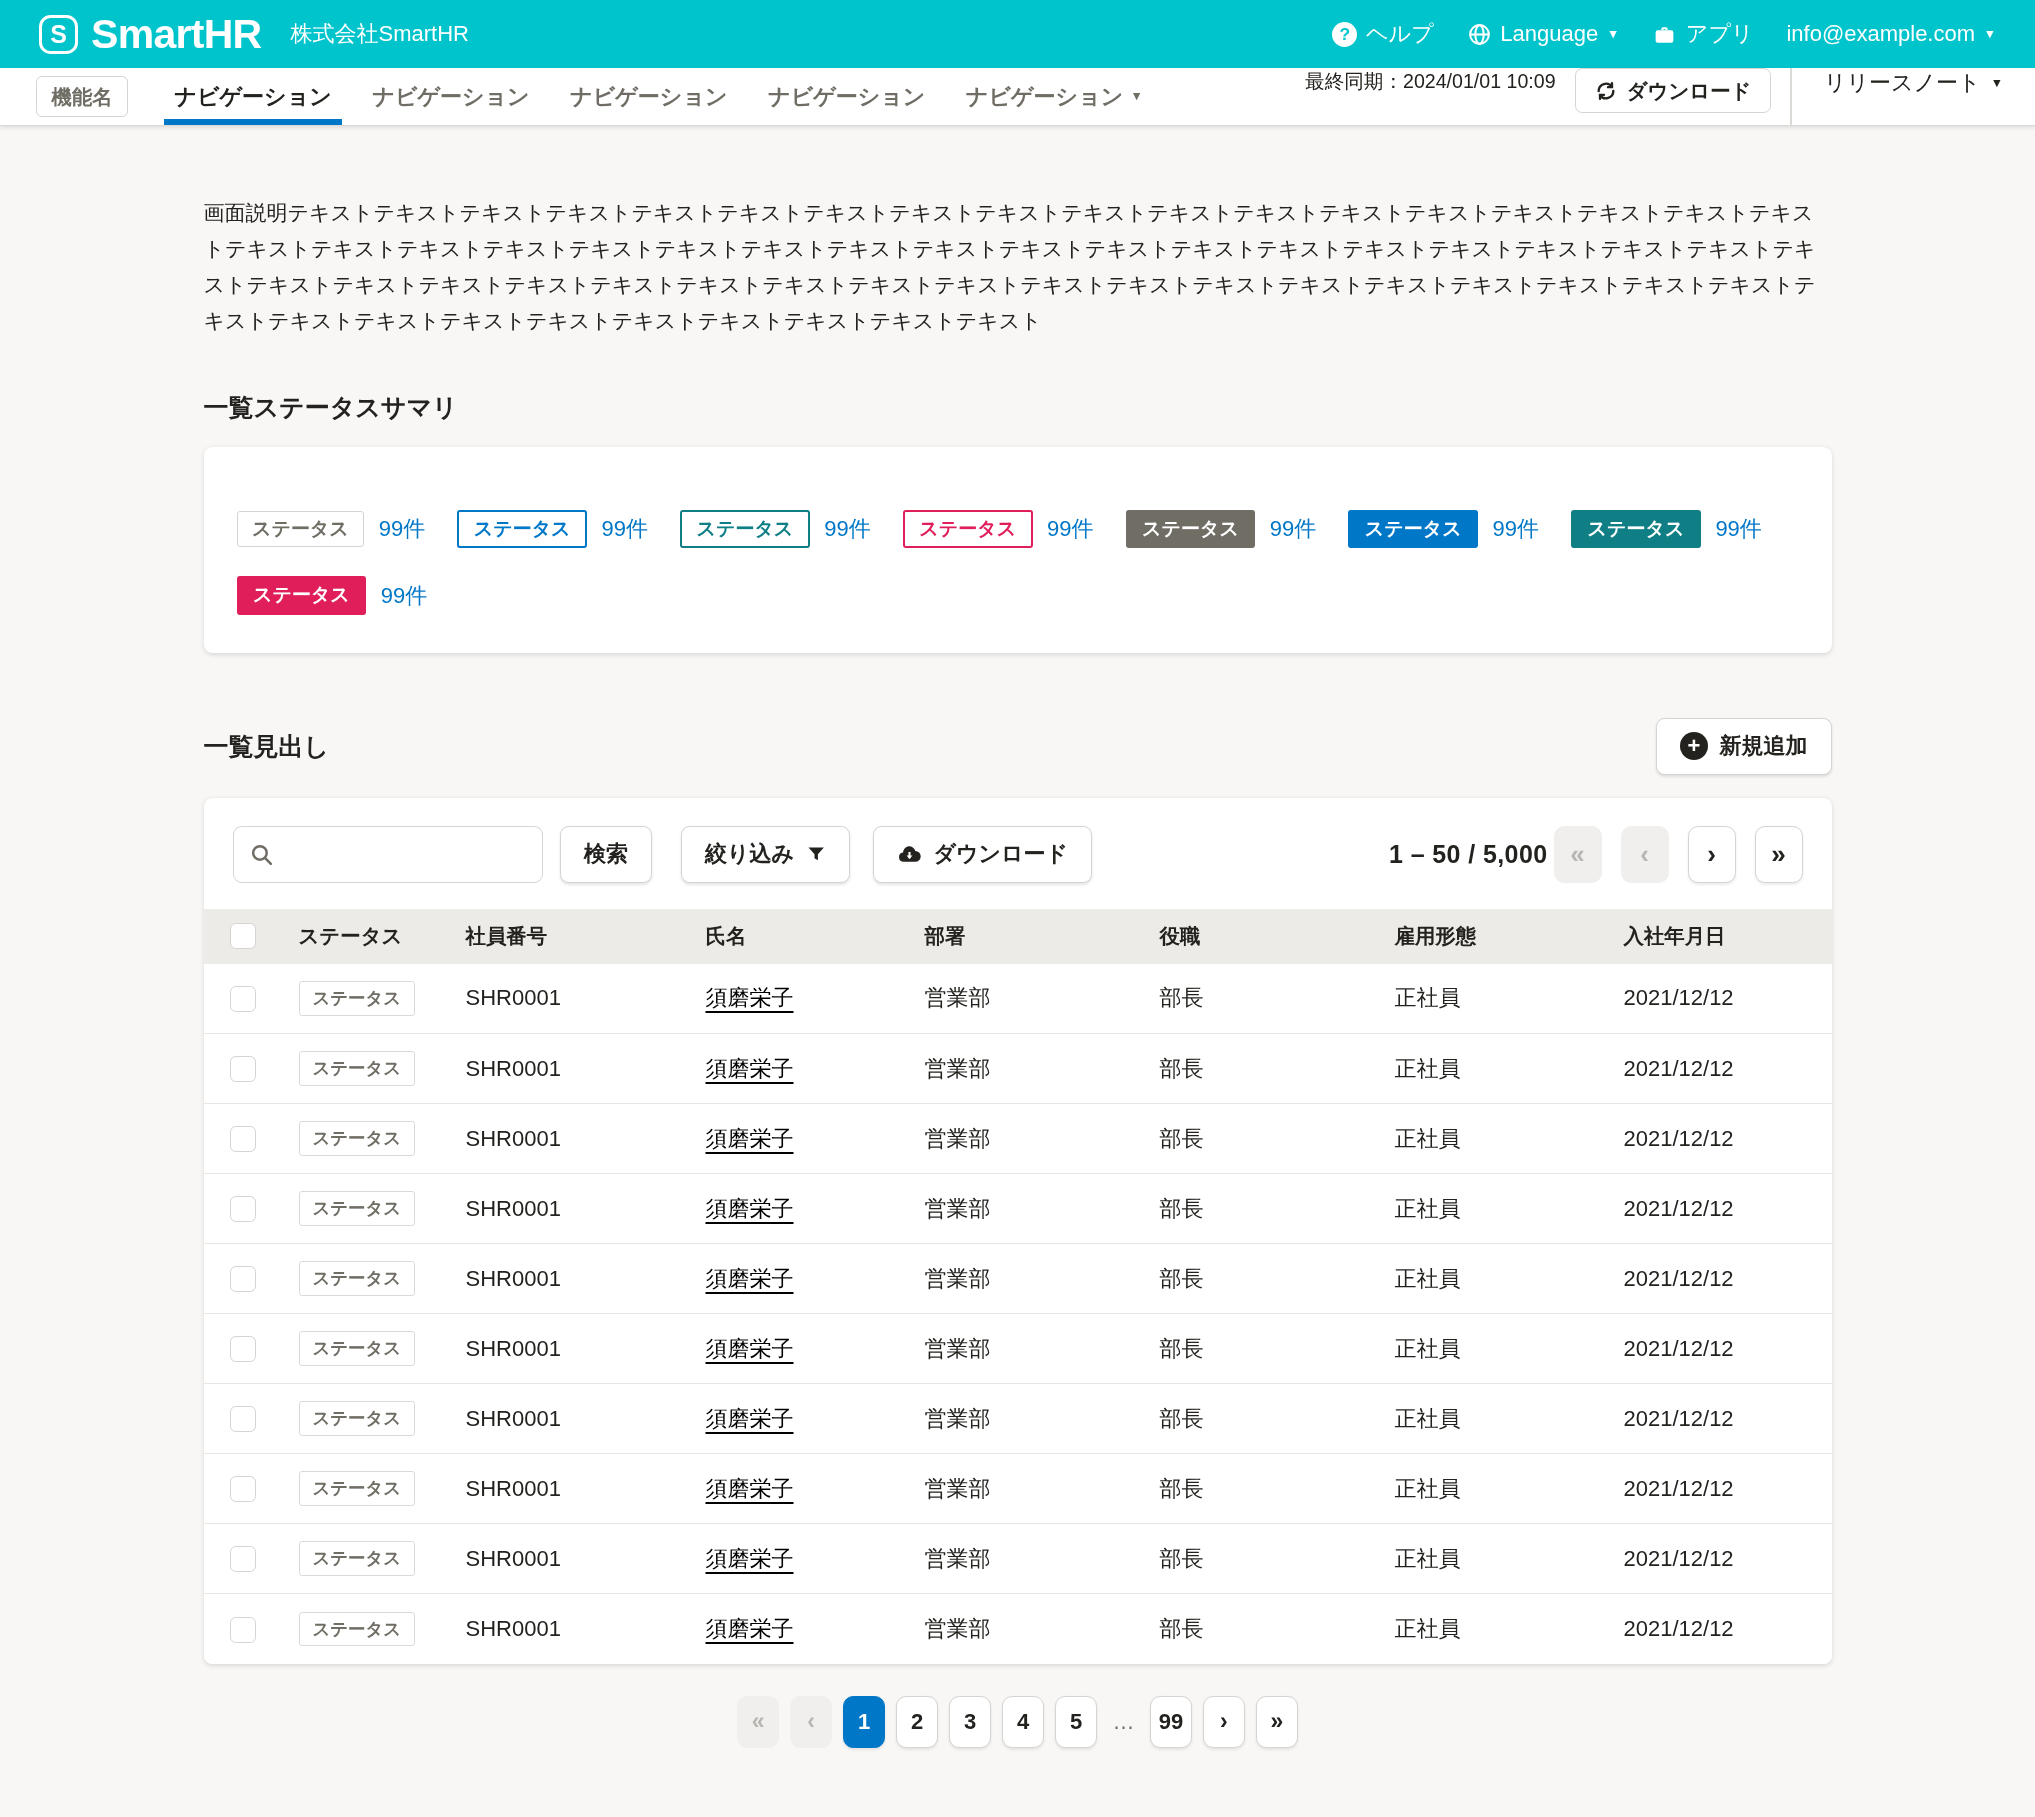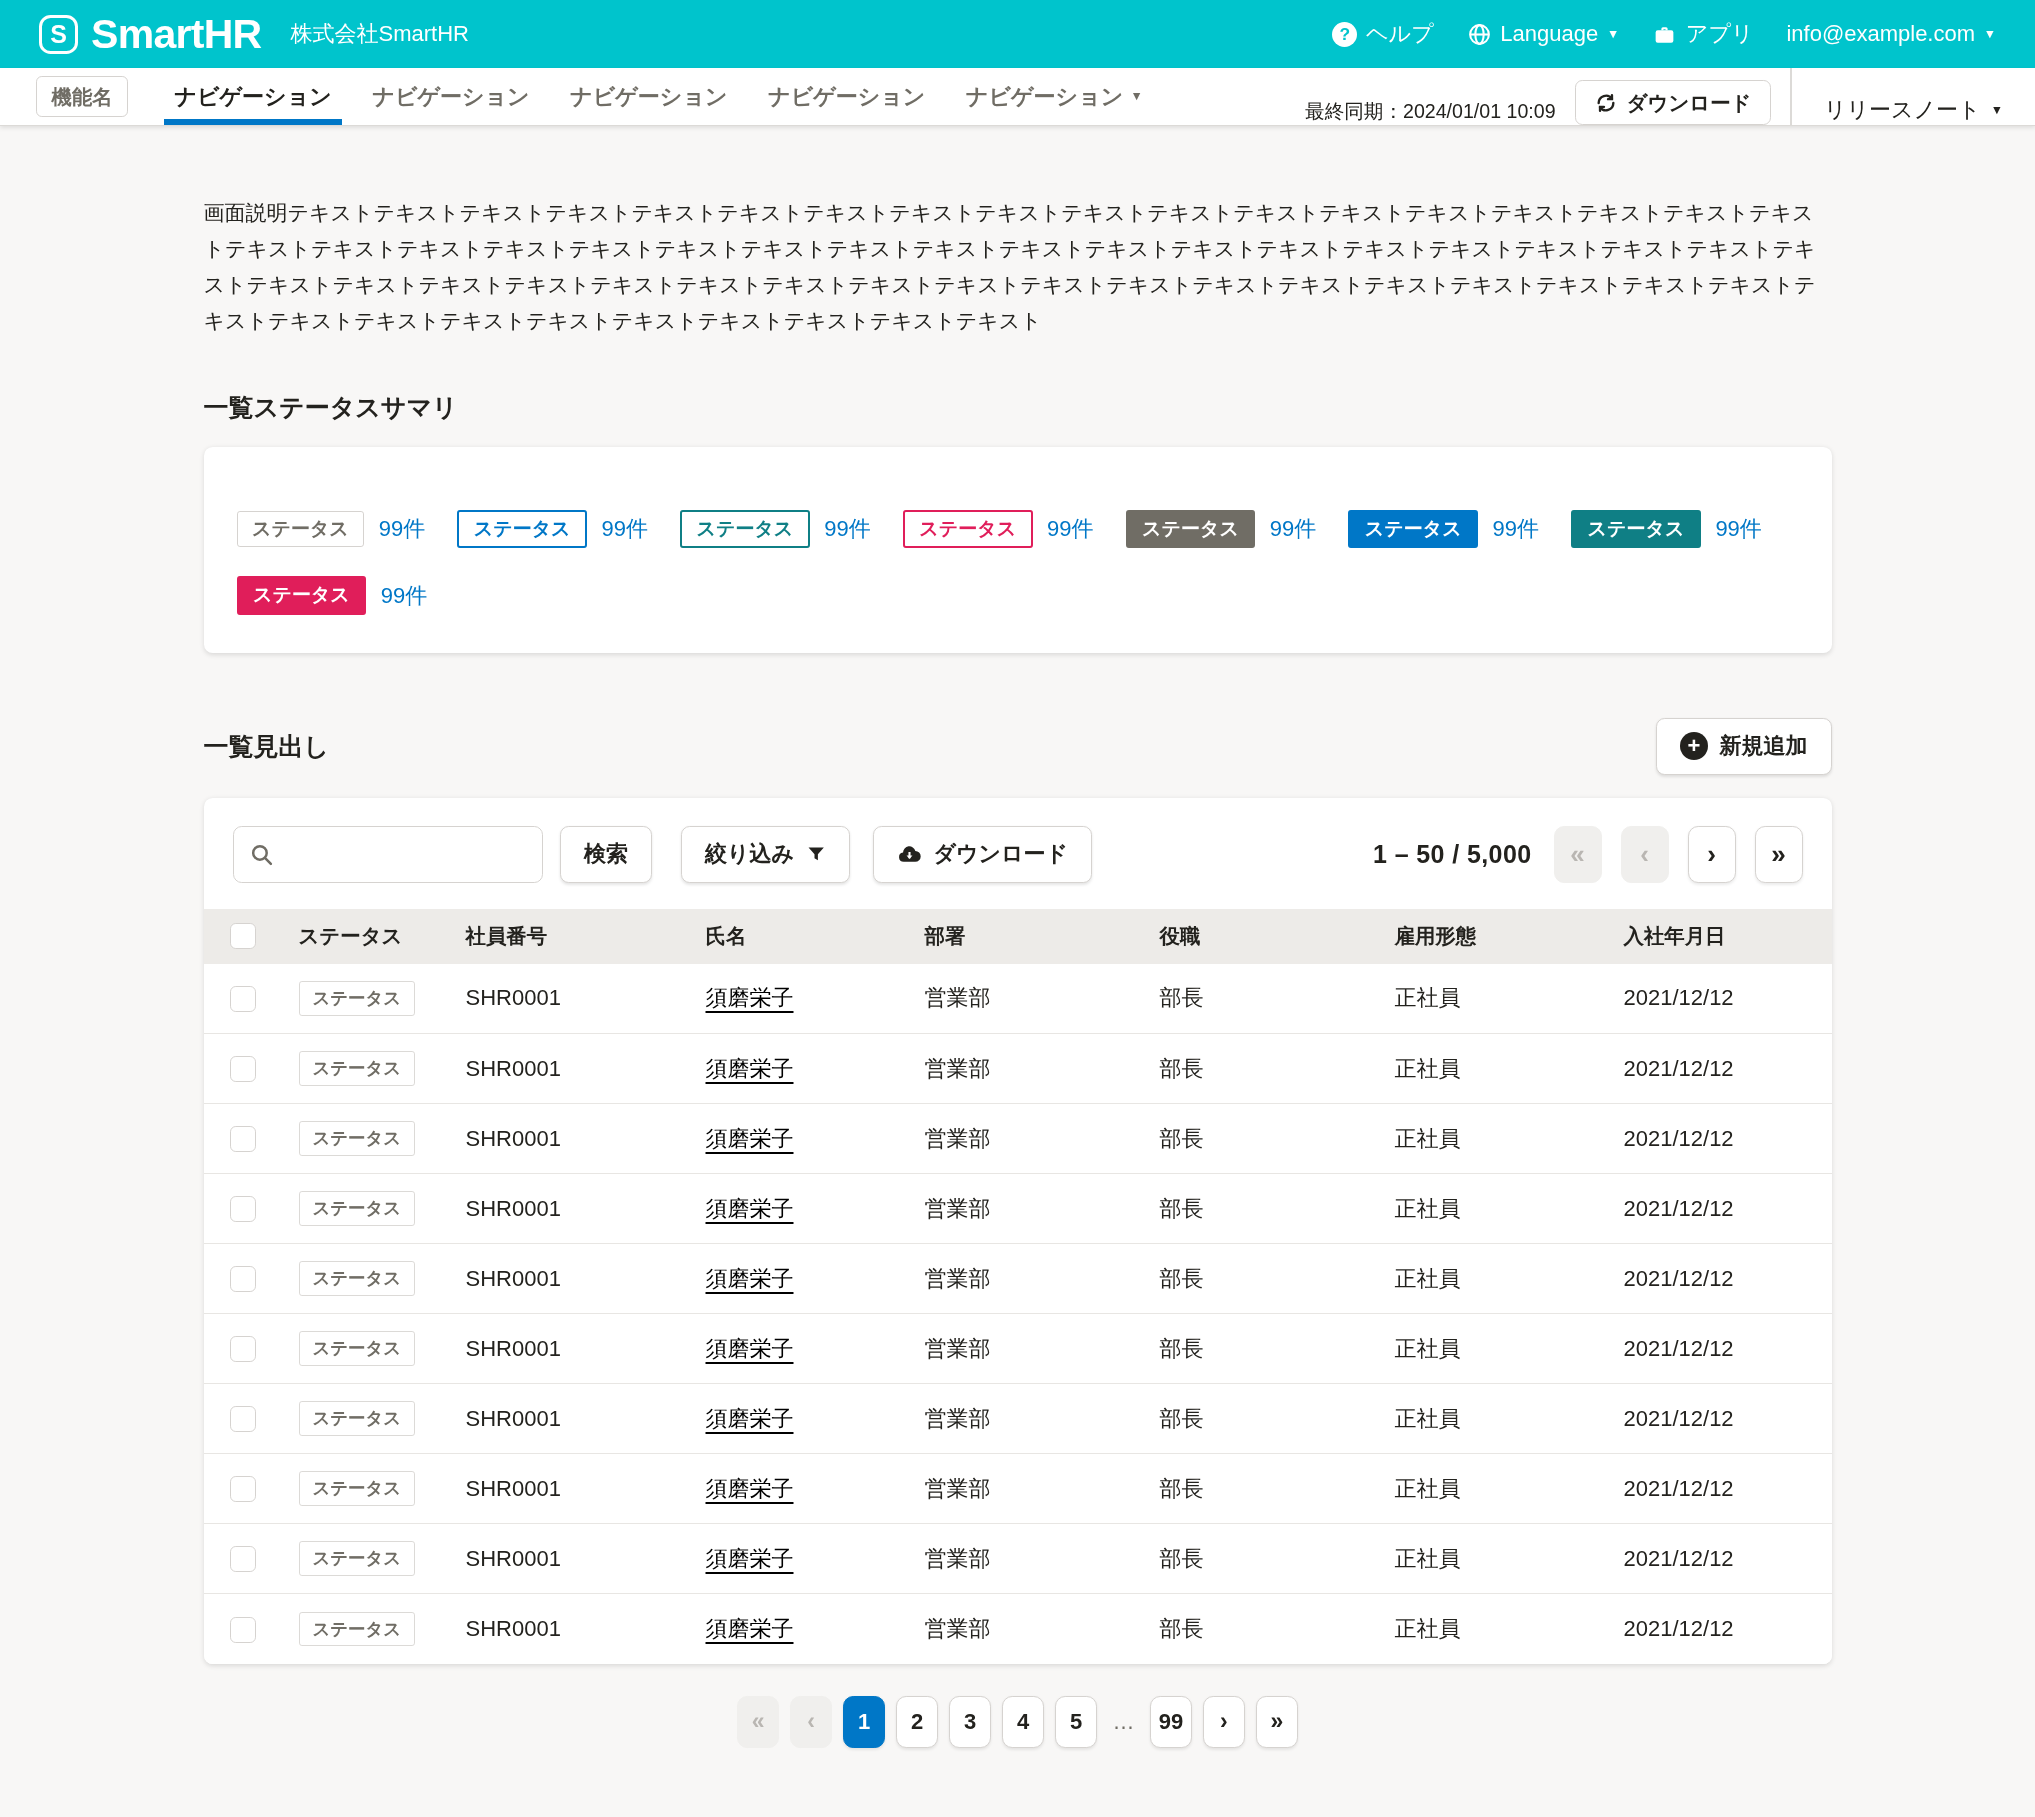--- a/index.html
+++ b/index.html
@@ -41,21 +41,21 @@
   }
   .nav-items { display:flex; list-style:none; align-items:stretch; }
   .nav-item {
     position:relative; display:flex; align-items:center; gap:7.3px;
     padding:0 20.4px; font-size:22px; font-weight:bold; color:#706d65; cursor:pointer;
   }
   .nav-item.active { color:#23221e; }
   .nav-item.active::after {
     content:""; position:absolute; left:10.2px; right:10.2px; bottom:0; height:5.8px; background:#0077c7;
   }
-  .nav-right { margin-left:auto; display:flex; align-items:flex-end; }
+  .nav-right { margin-left:auto; display:flex; align-items:flex-start; }
   .last-sync { font-size:19.6px; margin-right:19px; }
   .sync-btn {
     display:inline-flex; align-items:center; gap:10.2px; height:45px; padding:0 19px;
     background:#fff; border:1.5px solid #d6d3d0; border-radius:7.3px;
     font-size:20.4px; font-weight:bold; color:#23221e; cursor:pointer; margin-right:19px;
   }
   .v-divider { width:1.5px; background:#dcdad7; align-self:stretch; }
   .release-note { display:flex; align-items:center; gap:10.2px; font-size:22px; padding:0 32px; cursor:pointer; }
   
   .main { width:1628px; margin:0 auto; padding-top:44px; }
@@ -99,21 +99,21 @@
   .table-card { overflow:hidden; }
   .toolbar { display:flex; align-items:center; padding:28px 29px 26px;border-radius:12px; }
   .search-box { position:relative; }
   .search-input {
     width:310px; height:57px; border:1.5px solid #d6d3d0; border-radius:8.7px;
     font-size:22px; padding:0 14.5px 0 52px; outline:none; background:#fff;
     font-family:inherit;
   }
   .search-box .icon-svg { position:absolute; left:16px; top:16px; }
   .gap24 { width:17.4px; } .gap40 { width:29px; } .gap32 { width:23px; }
-  .toolbar-right { margin-left:auto; display:flex; align-items:center; gap:22px; }
+  .toolbar-right { margin-left:auto; display:flex; align-items:center; gap:6px; }
   .range-text { font-size:25px; font-weight:bold; letter-spacing:0.4px; }
   .pager-row { display:flex; align-items:center; gap:19px; }
   .pager-btn {
     width:48px; height:57px; border-radius:10.2px; display:inline-flex;
     align-items:center; justify-content:center; font-size:26px; font-weight:bold;
     background:#fff; border:1.5px solid #d6d3d0; color:#23221e; cursor:pointer;
     box-shadow:0 1.5px 2.9px rgba(0,0,0,0.08);
   }
   .pager-btn.disabled {
     background:#f0efed; border-color:#f0efed; color:#b9b6b2; box-shadow:none; cursor:default;

